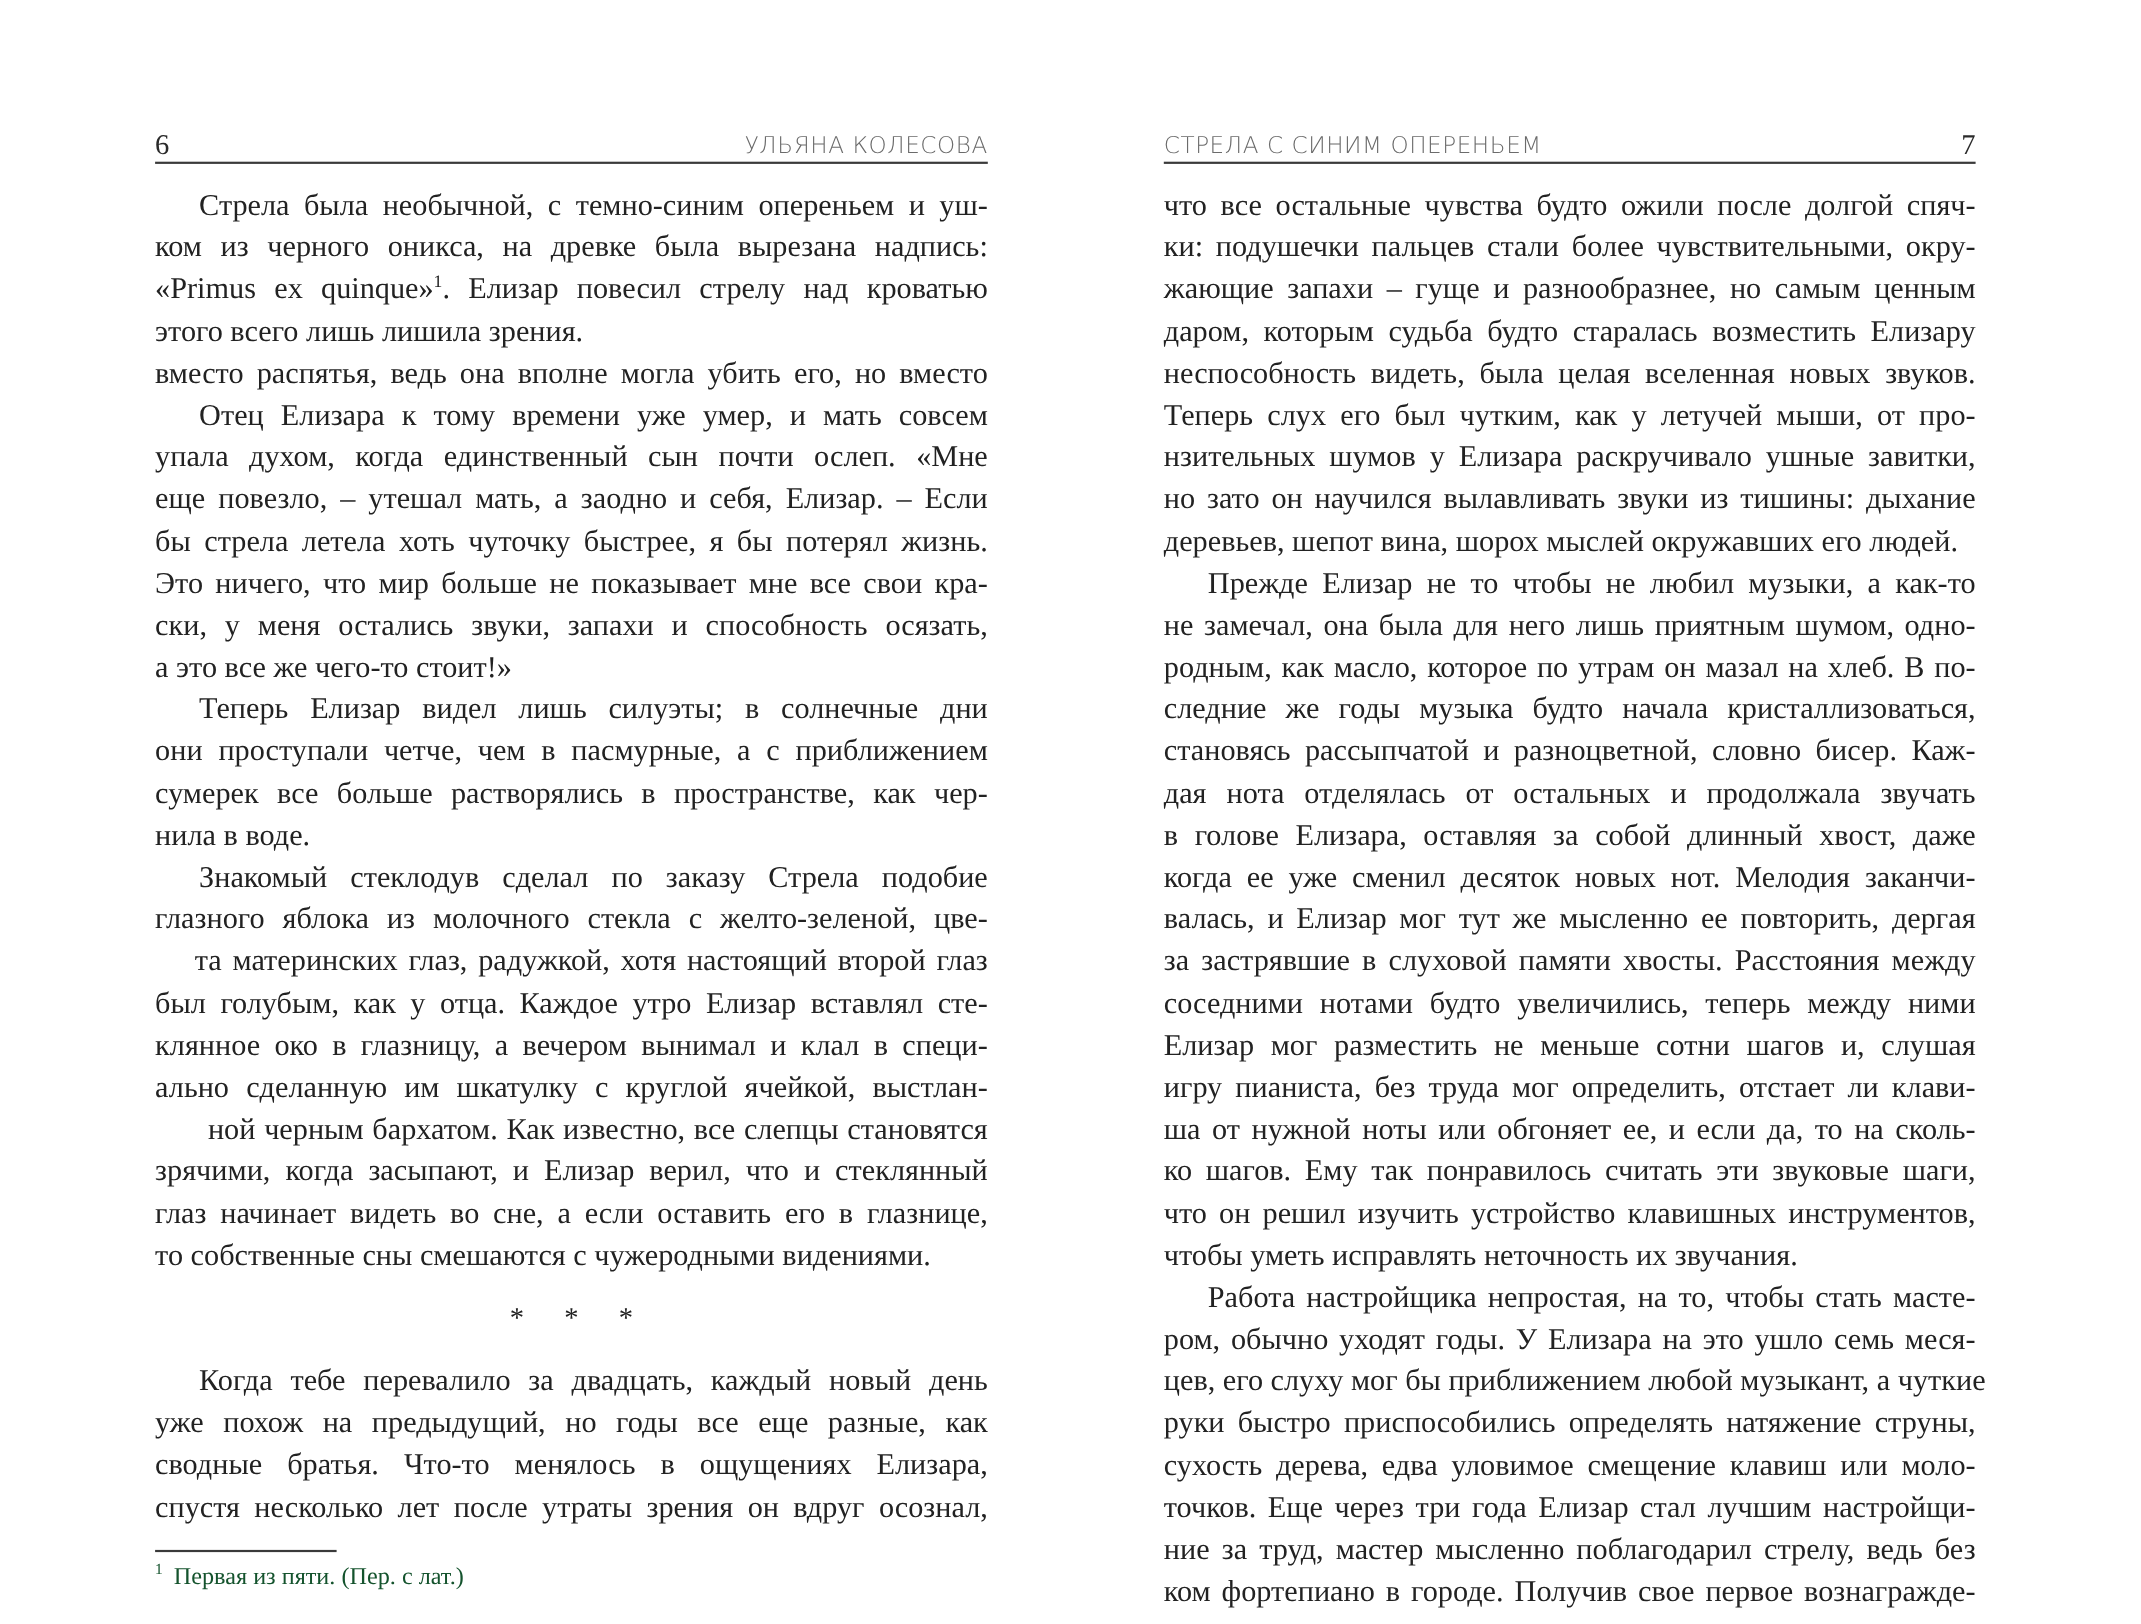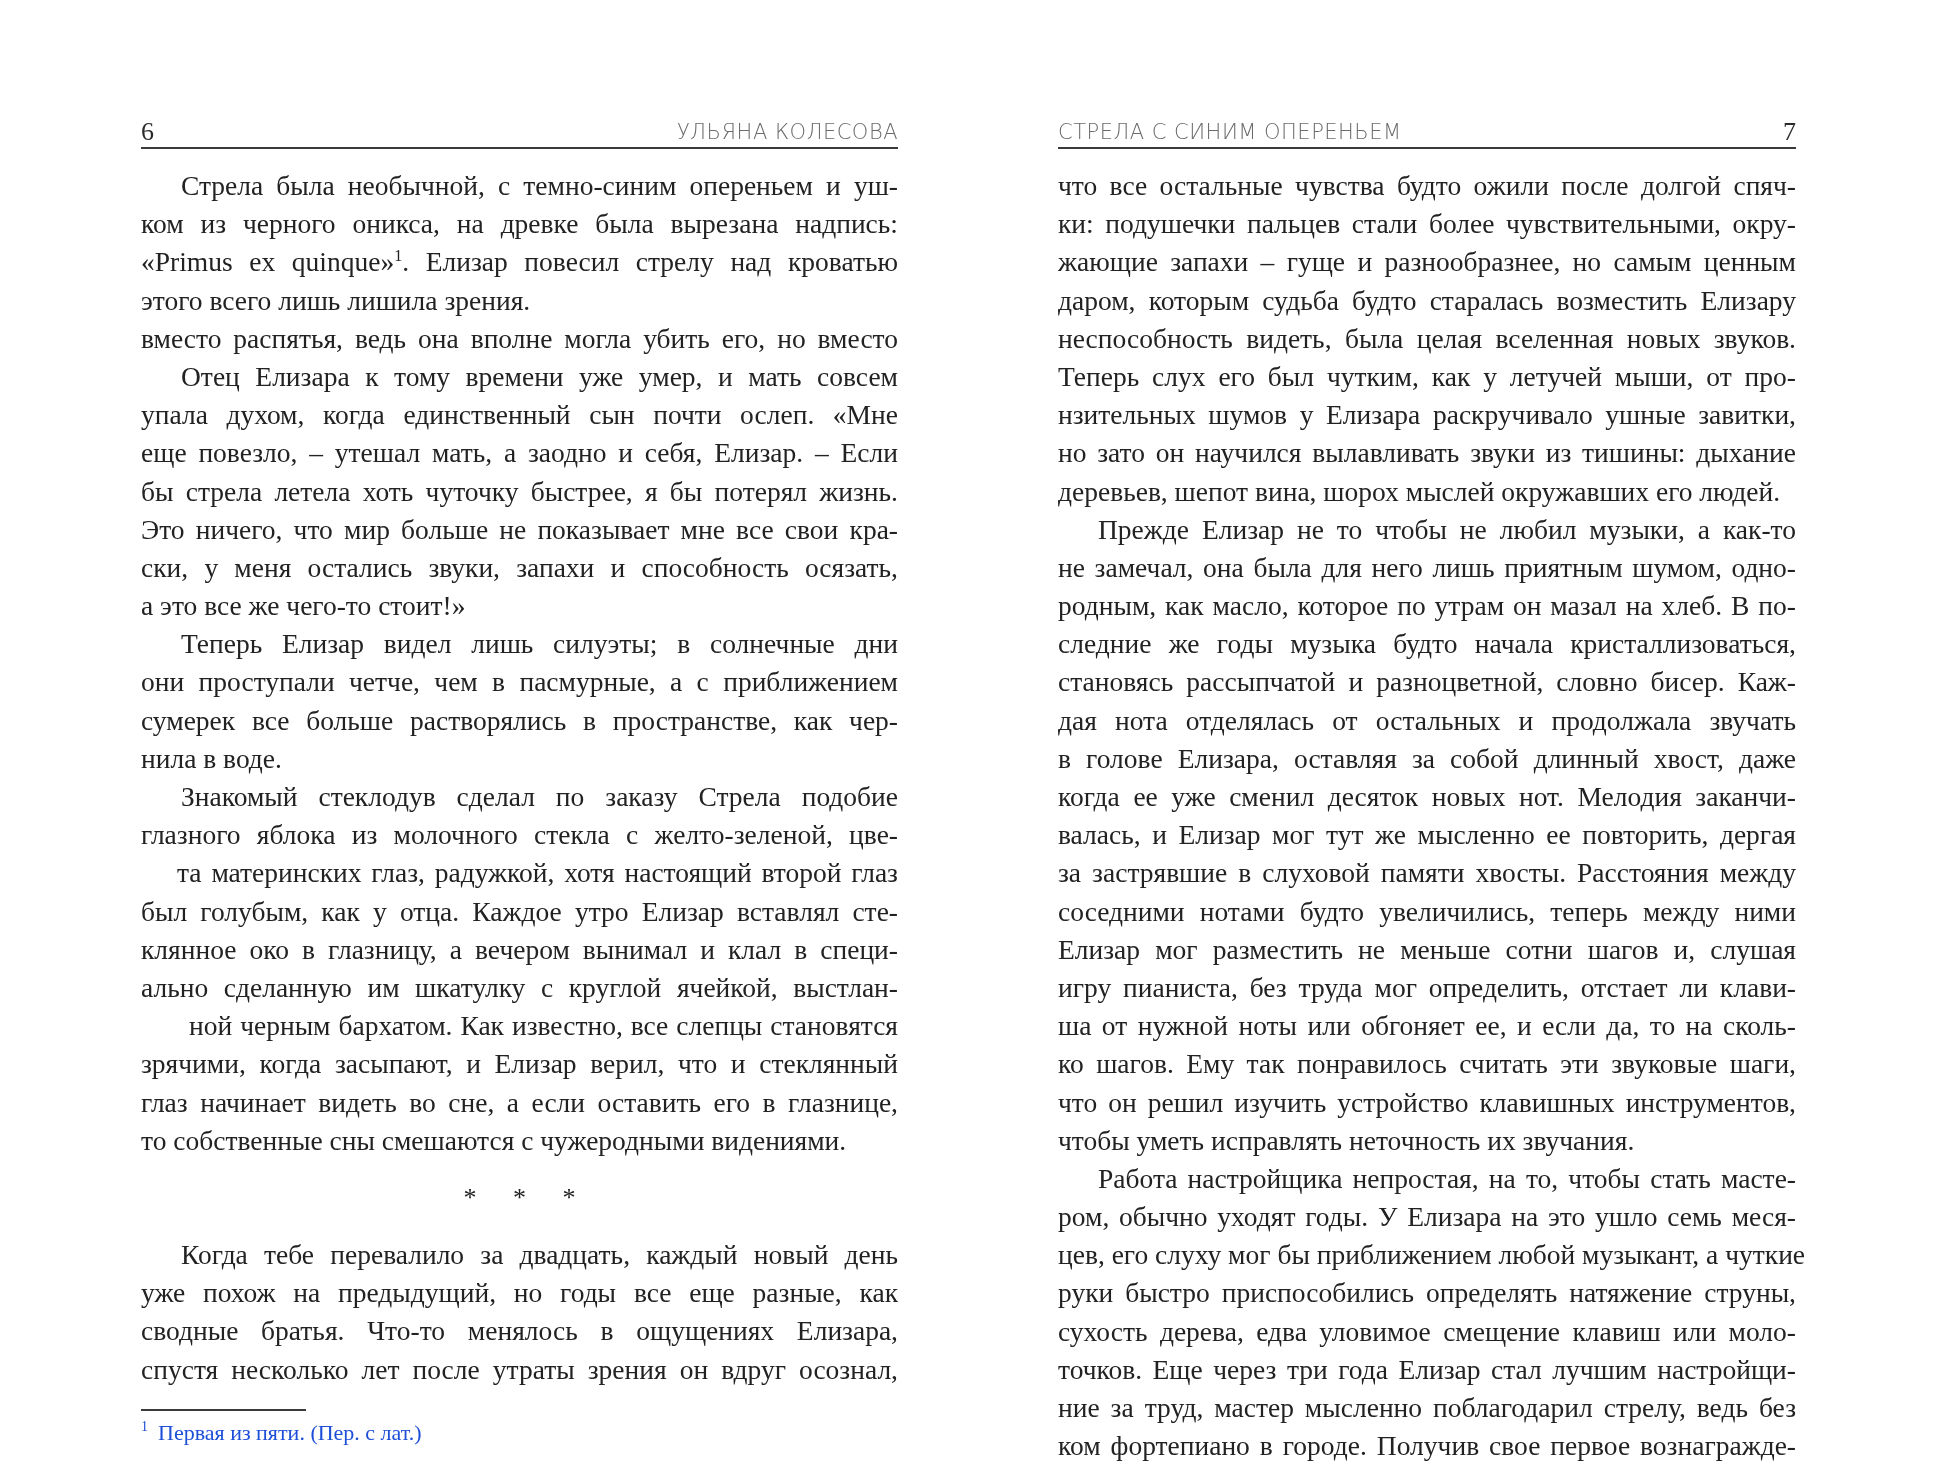--- a/index.html
+++ b/index.html
@@ -17,21 +17,21 @@
   .line {
     font-family: "Liberation Serif", serif; font-size: 27.5px; color: #222;
     height: 38.2px; line-height: 38.2px; white-space: nowrap;
     text-align: justify; text-align-last: justify; transform-origin: left center;
   }
   .line.indent { padding-left: 40px; }
   .line.last { text-align-last: left; }
   .sup { font-size: 16px; vertical-align: super; line-height: 0; }
   .asterisks { font-family: "Liberation Serif", serif; font-size: 26px; color: #222; text-align: center; height: 38.2px; line-height: 38.2px; margin: 19px 0 19px; word-spacing: 30px; }
   .footnote-rule { width: 165px; height: 0; border-top: 2px solid #3a3a3a; margin-top: 20px; }
-  .footnote { font-family: "Liberation Serif", serif; font-size: 22px; color: #1d4ed8; margin-top: 8px; line-height: 28px; }
+  .footnote { font-family: "Liberation Serif", serif; font-size: 22px; color: #14532d; margin-top: 8px; line-height: 28px; }
   .footnote .fn-mark { font-size: 14px; vertical-align: super; line-height: 0; margin-right: 10px; }
 </style>
 </head>
 <body>
 
 <div class="page page-left">
   <div class="running-head">
     <span class="folio">6</span>
     <span class="head-title">УЛЬЯНА КОЛЕСОВА</span>
   </div>

